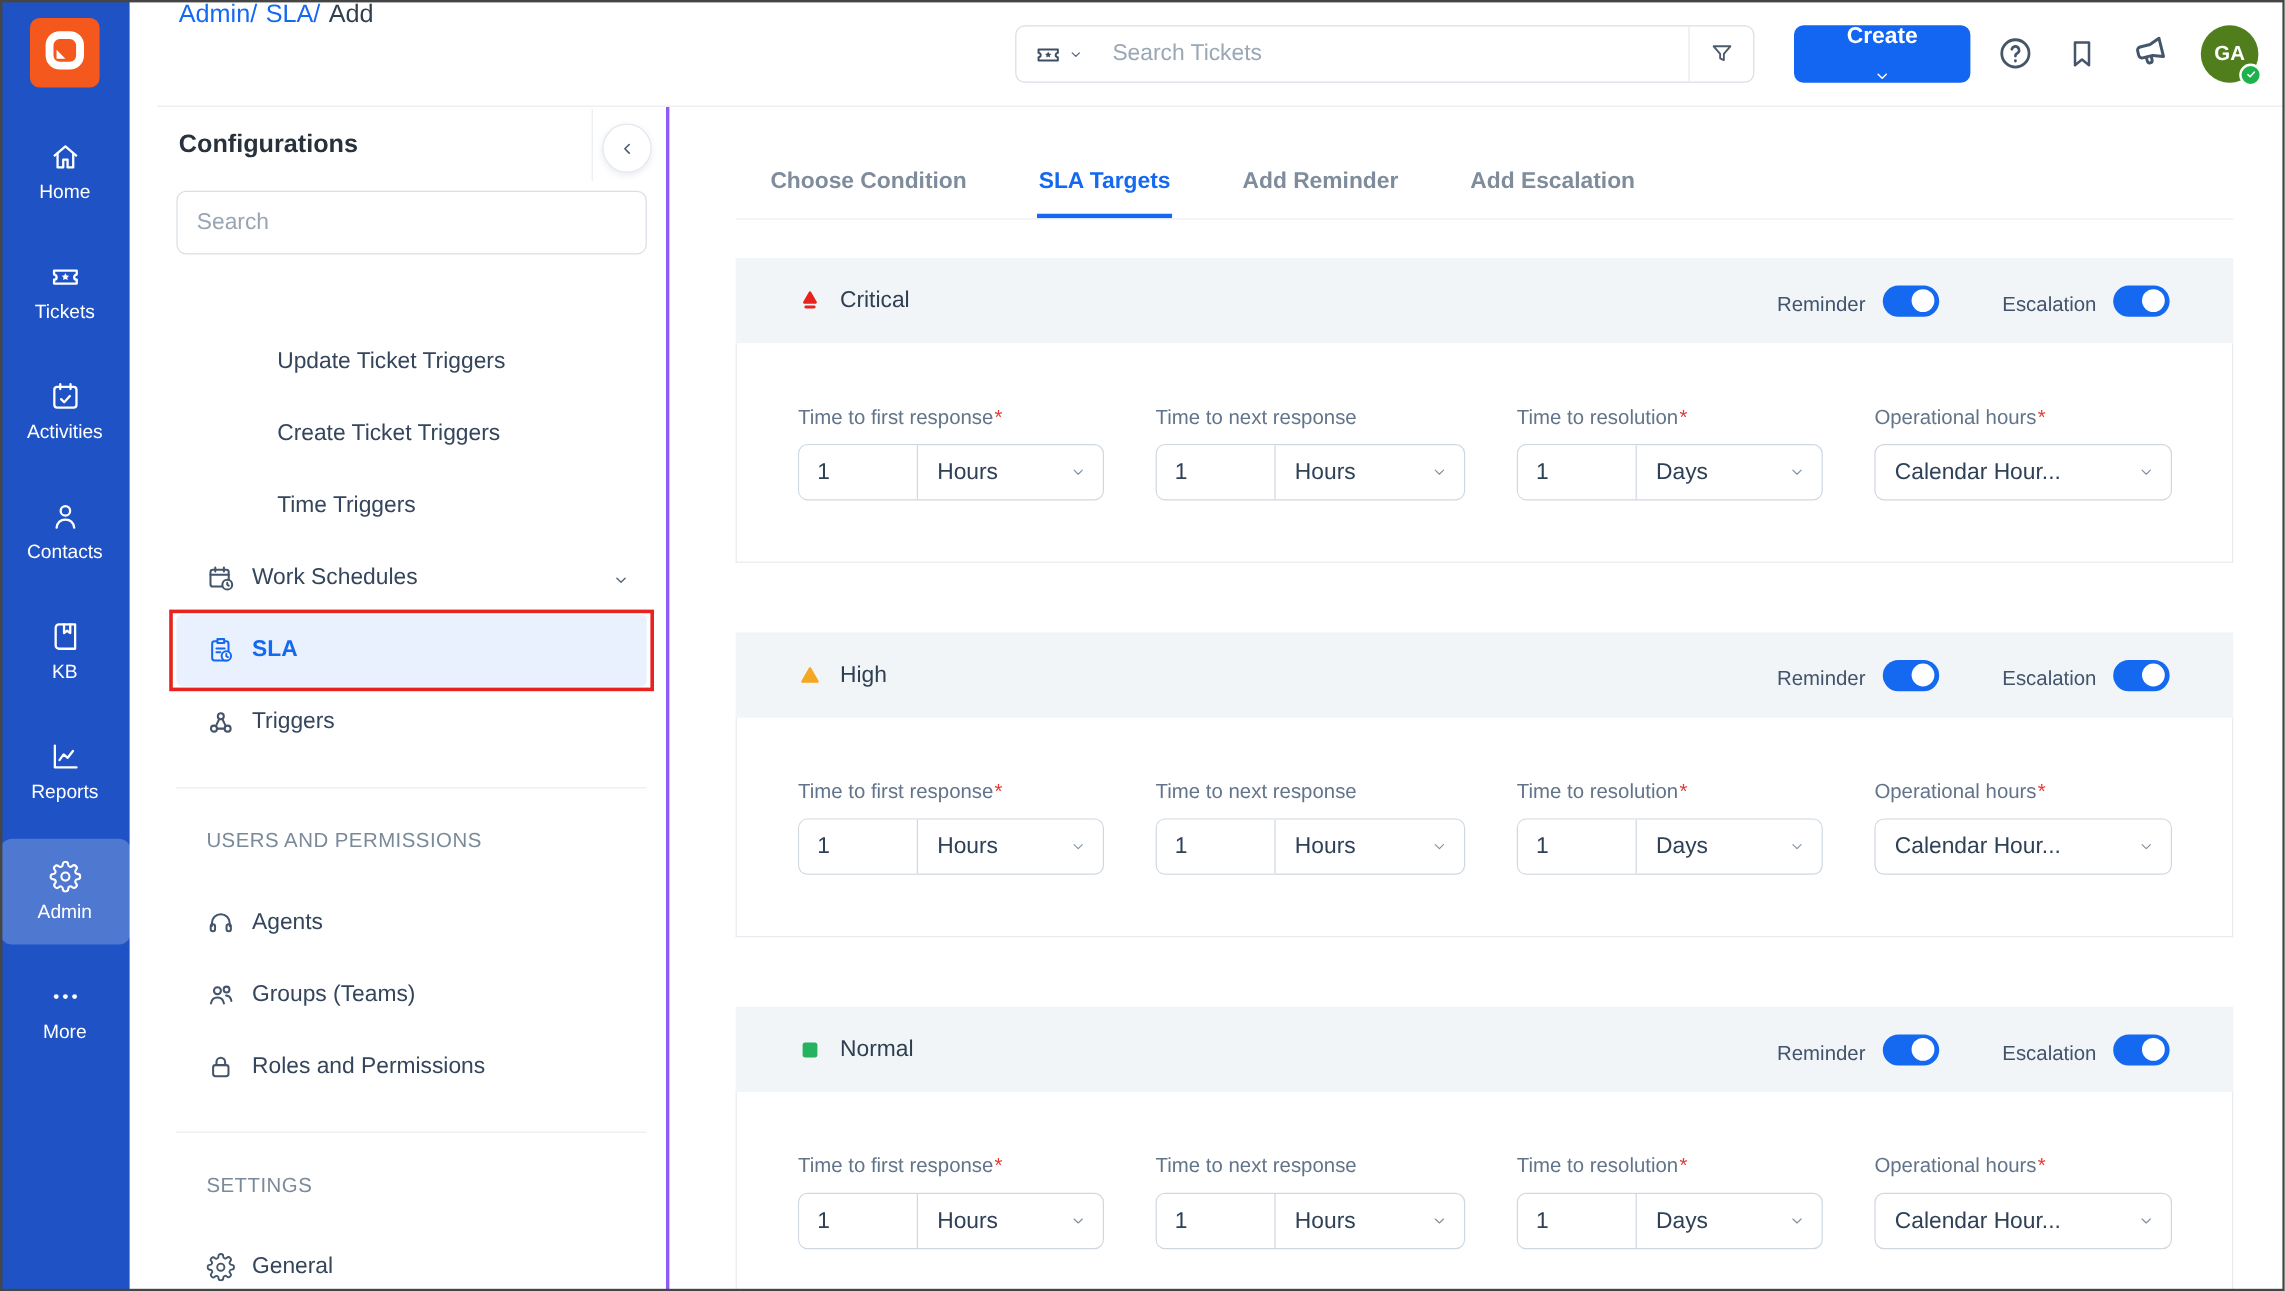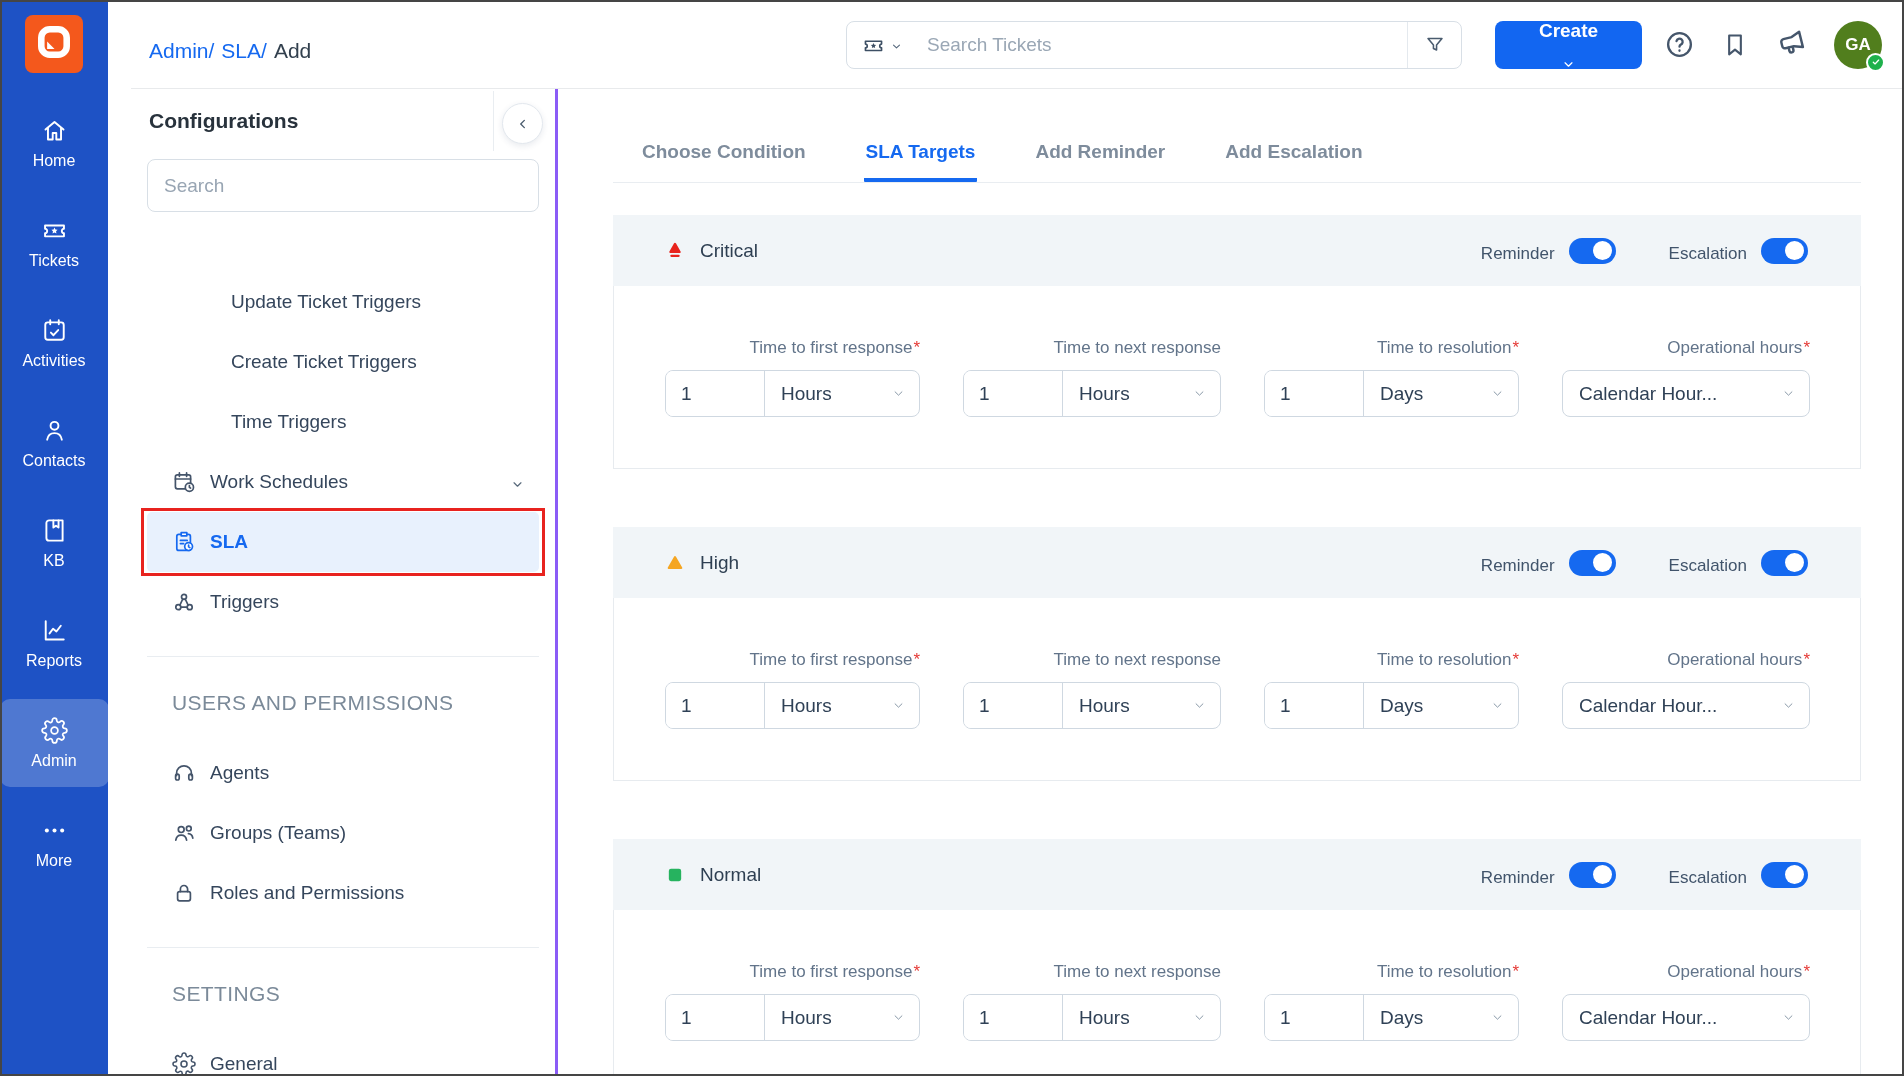--- a/index.html
+++ b/index.html
@@ -17,21 +17,21 @@
   .logo svg { width:36px; height:36px; }
   .side-nav { margin-top:26px; display:flex; flex-direction:column; align-items:center; width:100%; }
   .side-item { width:109px; height:88px; margin-bottom:12px; border-radius:10px; display:flex; flex-direction:column; align-items:center; justify-content:center; gap:8px; color:#fff; cursor:pointer; flex:none; }
   .side-item .ic { width:27px; height:27px; display:block; }
   .side-item .ic svg { width:100%; height:100%; }
   .side-item .lbl { font-size:16px; color:#fff; }
   .side-item.active { background:rgba(255,255,255,.22); }
 
   
   .topbar { position:absolute; left:131px; top:0; width:1773px; height:89px; background:#fff; border-bottom:1px solid #e8eaec; z-index:5; }
-  .breadcrumb { position:absolute; left:18px; top:0; height:63px; display:flex; align-items:flex-end; gap:7px; font-size:21px; font-weight:500; }
+  .breadcrumb { position:absolute; left:18px; top:0; height:63px; display:flex; align-items:flex-start; gap:7px; font-size:21px; font-weight:500; }
   .breadcrumb a { color:#1569f0; text-decoration:none; cursor:pointer; }
   .breadcrumb .cur { color:#32404e; }
   .search-wrap { position:absolute; left:715px; top:21px; width:616px; height:48px; border:1px solid #d8dfe6; border-radius:8px; display:flex; align-items:center; background:#fff; }
   .scope { display:flex; align-items:center; gap:5px; padding:0 10px 0 15px; cursor:pointer; color:#3d4f64; }
   .scope .t-ic { width:23px; height:23px; }
   .scope .t-ic svg { width:100%; height:100%; }
   .scope .chev { width:13px; height:13px; color:#55677c; }
   .scope .chev svg { width:100%; height:100%; }
   .search-input { flex:1; border:none; outline:none; font-size:19px; color:#34455a; padding-left:14px; font-family:inherit; background:transparent; }
   .search-input::placeholder { color:#9aa7b5; }
@@ -63,21 +63,21 @@
   .cfg-item .ic { width:24px; height:24px; color:#44546a; flex:none; }
   .cfg-item .ic svg { width:100%; height:100%; }
   .cfg-item .cl { margin-left:14px; white-space:nowrap; }
   .cfg-item.sub { padding-left:70px; }
   .cfg-item.active { background:#e8f1fd; color:#1569f0; }
   .cfg-item.active .ic { color:#1569f0; }
   .cfg-chev { margin-left:auto; margin-right:14px; width:15px; height:15px; color:#5b6c7d; }
   .cfg-chev svg { width:100%; height:100%; }
   .annotated { position:relative;font-weight:bold; }
   .annotated::after { content:""; position:absolute; left:10px; right:10px; top:-4px; bottom:-4px; border:3px solid #e8231f; pointer-events:none; }
-  .cfg-heading { margin:0 16px; padding:10px 0 28px 25px; font-size:21px; letter-spacing:.4px; color:#7b8a99; font-weight:500; }
+  .cfg-heading { margin:0 16px; padding:10px 0 28px 25px; font-size:17px; letter-spacing:.4px; color:#7b8a99; font-weight:500; }
   .cfg-divider { height:1px; background:#e9edf1; margin:24px 16px; }
 
   
   .main { position:absolute; left:558px; top:89px; right:0; bottom:0; background:#fff; overflow:hidden; }
   .tabs { display:flex; gap:56px; padding:52px 0 0 82px; }
   .tab { font-size:19px; font-weight:600; color:#7e8c9c; padding:0 2px 15px; cursor:pointer; border-bottom:4px solid transparent; white-space:nowrap; }
   .tab.active { color:#1569f0; border-bottom-color:#1569f0; border-radius:0 0 1px 1px; }
   .tabs-divider { height:1px; background:#e9edf1; margin-left:55px; width:1248px; }
   .sections { margin-left:55px; width:1248px; }
   .card { margin-top:32px; }
@@ -88,21 +88,21 @@
   .prio-lbl { margin-left:15px; font-size:19px; color:#2e3f52; }
   .tgl-wrap { margin-left:auto; display:flex; align-items:center; gap:53px; }
   .tgl-group { display:flex; align-items:flex-end; gap:14px; }
   .tgl-lbl { font-size:17px; color:#41546b; }
   .toggle { width:47px; height:26px; border-radius:13px; background:#c9d4de; position:relative; cursor:pointer; flex:none; }
   .toggle.on { background:#1569f0; }
   .toggle::after { content:""; position:absolute; left:4px; top:3.5px; width:19px; height:19px; border-radius:50%; background:#fff; }
   .toggle.on::after { left:auto; right:4px; }
   .card-body { border:1px solid #e7ebef; border-top:none; padding:52px 0 0 51px; height:183px; }
   .fields { display:grid; grid-template-columns:255px 258px 255px 248px; column-gap:43px; }
-  .f-lbl { font-size:17px; color:#62748a; margin-bottom:12px; white-space:nowrap;text-align:right; }
+  .f-lbl { font-size:17px; color:#62748a; margin-bottom:12px; white-space:nowrap; }
   .req { color:#e53935; margin-left:1px; }
   .combo { display:flex; align-items:stretch; height:47px; border:1px solid #cfd8e1; border-radius:8px; background:#fff; overflow:hidden; }
   .combo .num { width:98px; border:none; outline:none; font-size:19px; color:#2f4156; padding:0 8px 0 15px; font-family:inherit; }
   .combo .sep { width:1px; background:#cfd8e1; }
   .combo .unit { flex:1; display:flex; align-items:center; padding:0 13px 0 16px; cursor:pointer; }
   .unit-txt { font-size:19px; color:#2f4156; white-space:nowrap; overflow:hidden; text-overflow:ellipsis; }
   .sel-chev { margin-left:auto; width:15px; height:15px; color:#7f90a0; flex:none; }
   .sel-chev svg { width:100%; height:100%; }
   .combo.single { align-items:center; padding:0 13px 0 16px; cursor:pointer; }
 </style>

